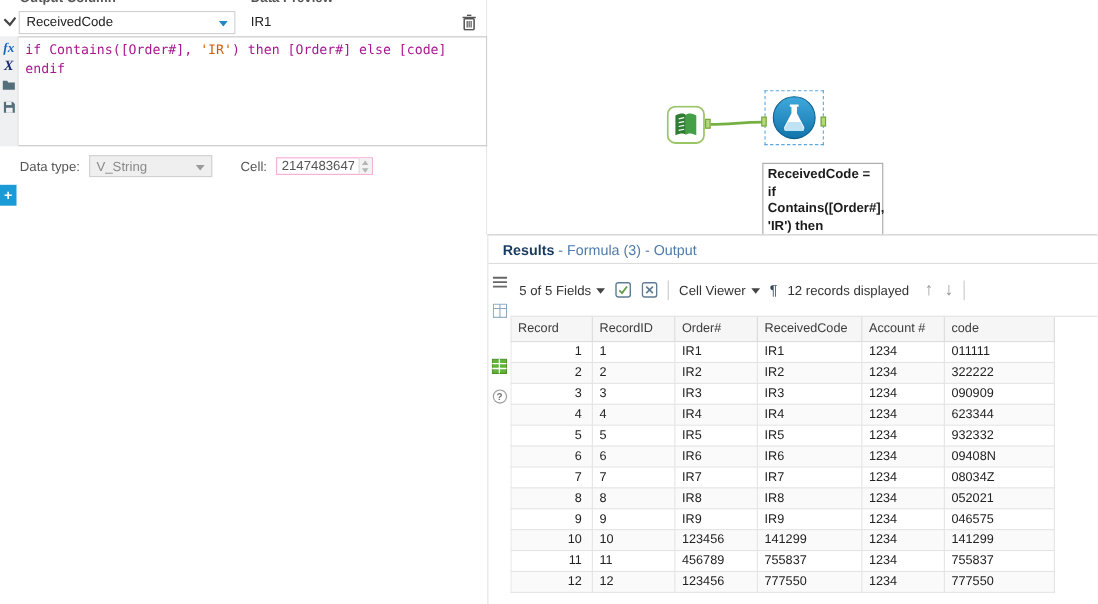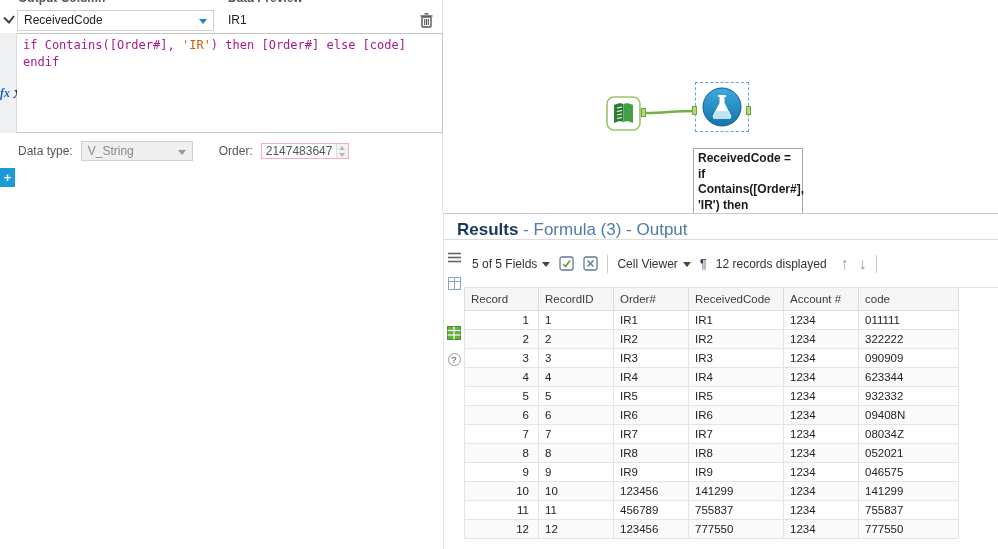--- a/index.html
+++ b/index.html
@@ -15,21 +15,21 @@
   .clip-header .h2 { left:228px; }
 
   .field-row { position:absolute; left:0; top:9px; width:443px; height:22px; display:flex; align-items:center; }
   .chev-cell { width:17px; display:flex; justify-content:center; }
   .field-dd { width:197px; height:21px; background:#fff; border:1px solid #cfcfcf; display:flex; align-items:center; padding:0 6px; font-size:12px; color:#222; position:relative; }
   .caret-blue { position:absolute; right:6px; top:8px; width:0; height:0; border-left:4px solid transparent; border-right:4px solid transparent; border-top:5px solid #1e88c7; }
   .preview-val { margin-left:14px; font-size:12px; color:#222; }
   .trash-btn { margin-left:auto; margin-right:10px; cursor:pointer; display:flex; }
 
   .editor { position:absolute; left:0; top:33px; width:443px; height:100px; display:flex; }
-  .gutter { width:17px; background:#eef0f1; border-right:1px solid #dcdcdc; display:flex; flex-direction:row; align-items:center; padding-top:21px; gap:3px; }
+  .gutter { width:17px; background:#eef0f1; border-right:1px solid #dcdcdc; display:flex; flex-direction:column; align-items:center; padding-top:4px; gap:3px; }
   .fx-ico { font-family:"Liberation Serif", serif; font-style:italic; font-weight:bold; font-size:12px; color:#1565c0; line-height:13px; }
   .x-ico  { font-family:"Liberation Serif", serif; font-style:italic; font-weight:bold; font-size:13px; color:#1a2a6e; line-height:13px; }
   .code-area { flex:1; background:#fff; border:1px solid #c5c5c5; border-left:none; padding:3px 6px; font-family:"DejaVu Sans Mono", monospace; font-size:12px; line-height:1.4; }
   .code-main { color:#a81990; }
   .code-str { color:#cd5c0a; }
 
   .dtype-row { position:absolute; left:18px; top:141px; display:flex; align-items:center; font-size:12px; color:#555; }
   .dd-disabled { width:112px; height:20px; margin-left:8px; background:#efefef; border:1px solid #d0d0d0; color:#8a8a8a; font-size:12px; display:flex; align-items:center; padding:0 6px; position:relative; }
   .caret-gray { position:absolute; right:6px; top:8px; width:0; height:0; border-left:4px solid transparent; border-right:4px solid transparent; border-top:5px solid #9a9a9a; }
   .size-label { margin-left:26px; }
@@ -44,21 +44,21 @@
   
   .canvas { position:absolute; left:443px; top:0; width:555px; height:213px; background:#fff; }
   .wire-svg { position:absolute; left:0; top:0; }
   .tool { position:absolute; }
   .anchor { position:absolute; width:5px; height:9px; background:#b5d87d; border:1px solid #74a33c; }
   .sel-box { position:absolute; left:252px; top:82px; width:54px; height:50px; border:1px dashed #5aa7e0; }
   .annotation { position:absolute; left:250px; top:148px; width:110px; background:#fff; border:1px solid #a6a6a6; font-size:12px; font-weight:bold; color:#1a1a1a; line-height:1.3; padding:2px 4px; white-space:pre-line; }
 
   
   .results { position:absolute; left:443px; top:213px; width:555px; height:336px; background:#fff; border-top:1px solid #c9c9c9; border-left:1px solid #e3e3e3; display:flex; flex-direction:column; }
-  .res-header { height:26px; padding:6px 0 0 13px; font-size:17px; border-bottom:1px solid #dcdcdc; }
+  .res-header { height:26px; padding:6px 0 0 13px; font-size:13px; border-bottom:1px solid #dcdcdc; }
   .res-title { font-weight:bold; color:#163a5f; }
   .res-sub { color:#4f7bab; }
   .res-body { flex:1; display:flex; min-height:0; }
   .icon-strip { width:20px; display:flex; flex-direction:column; align-items:center; padding-top:9px; gap:9px; }
   .strip-gap { height:14px; }
   .help-circle { width:13px; height:13px; border:1px solid #999; border-radius:50%; color:#777; font-size:9px; font-weight:bold; display:flex; align-items:center; justify-content:center; }
   .res-main { flex:1; display:flex; flex-direction:column; min-width:0; }
   .toolbar { height:48px; display:flex; align-items:center; padding-left:8px; font-size:12px; color:#333; border-bottom:1px solid #e0e0e0; }
   .tb-item { display:flex; align-items:center; gap:5px; cursor:pointer; }
   .caret-sm { width:0; height:0; border-left:4px solid transparent; border-right:4px solid transparent; border-top:5px solid #444; margin-top:1px; }
@@ -132,21 +132,21 @@
         <div class="code-main">endif</div>
       </div>
     </div>
 
     <div class="dtype-row">
       <span>Data type:</span>
       <div class="dd-disabled">
         <span>V_String</span>
         <span class="caret-gray"></span>
       </div>
-      <span class="size-label">Order:</span>
+      <span class="size-label">Cell:</span>
       <div class="size-box">
         <input value="2147483647" style="">
         <span class="spinner">
           <span class="sp-up"></span>
           <span class="sp-dn"></span>
         </span>
       </div>
     </div>
 
     <div class="plus-btn">+</div>

